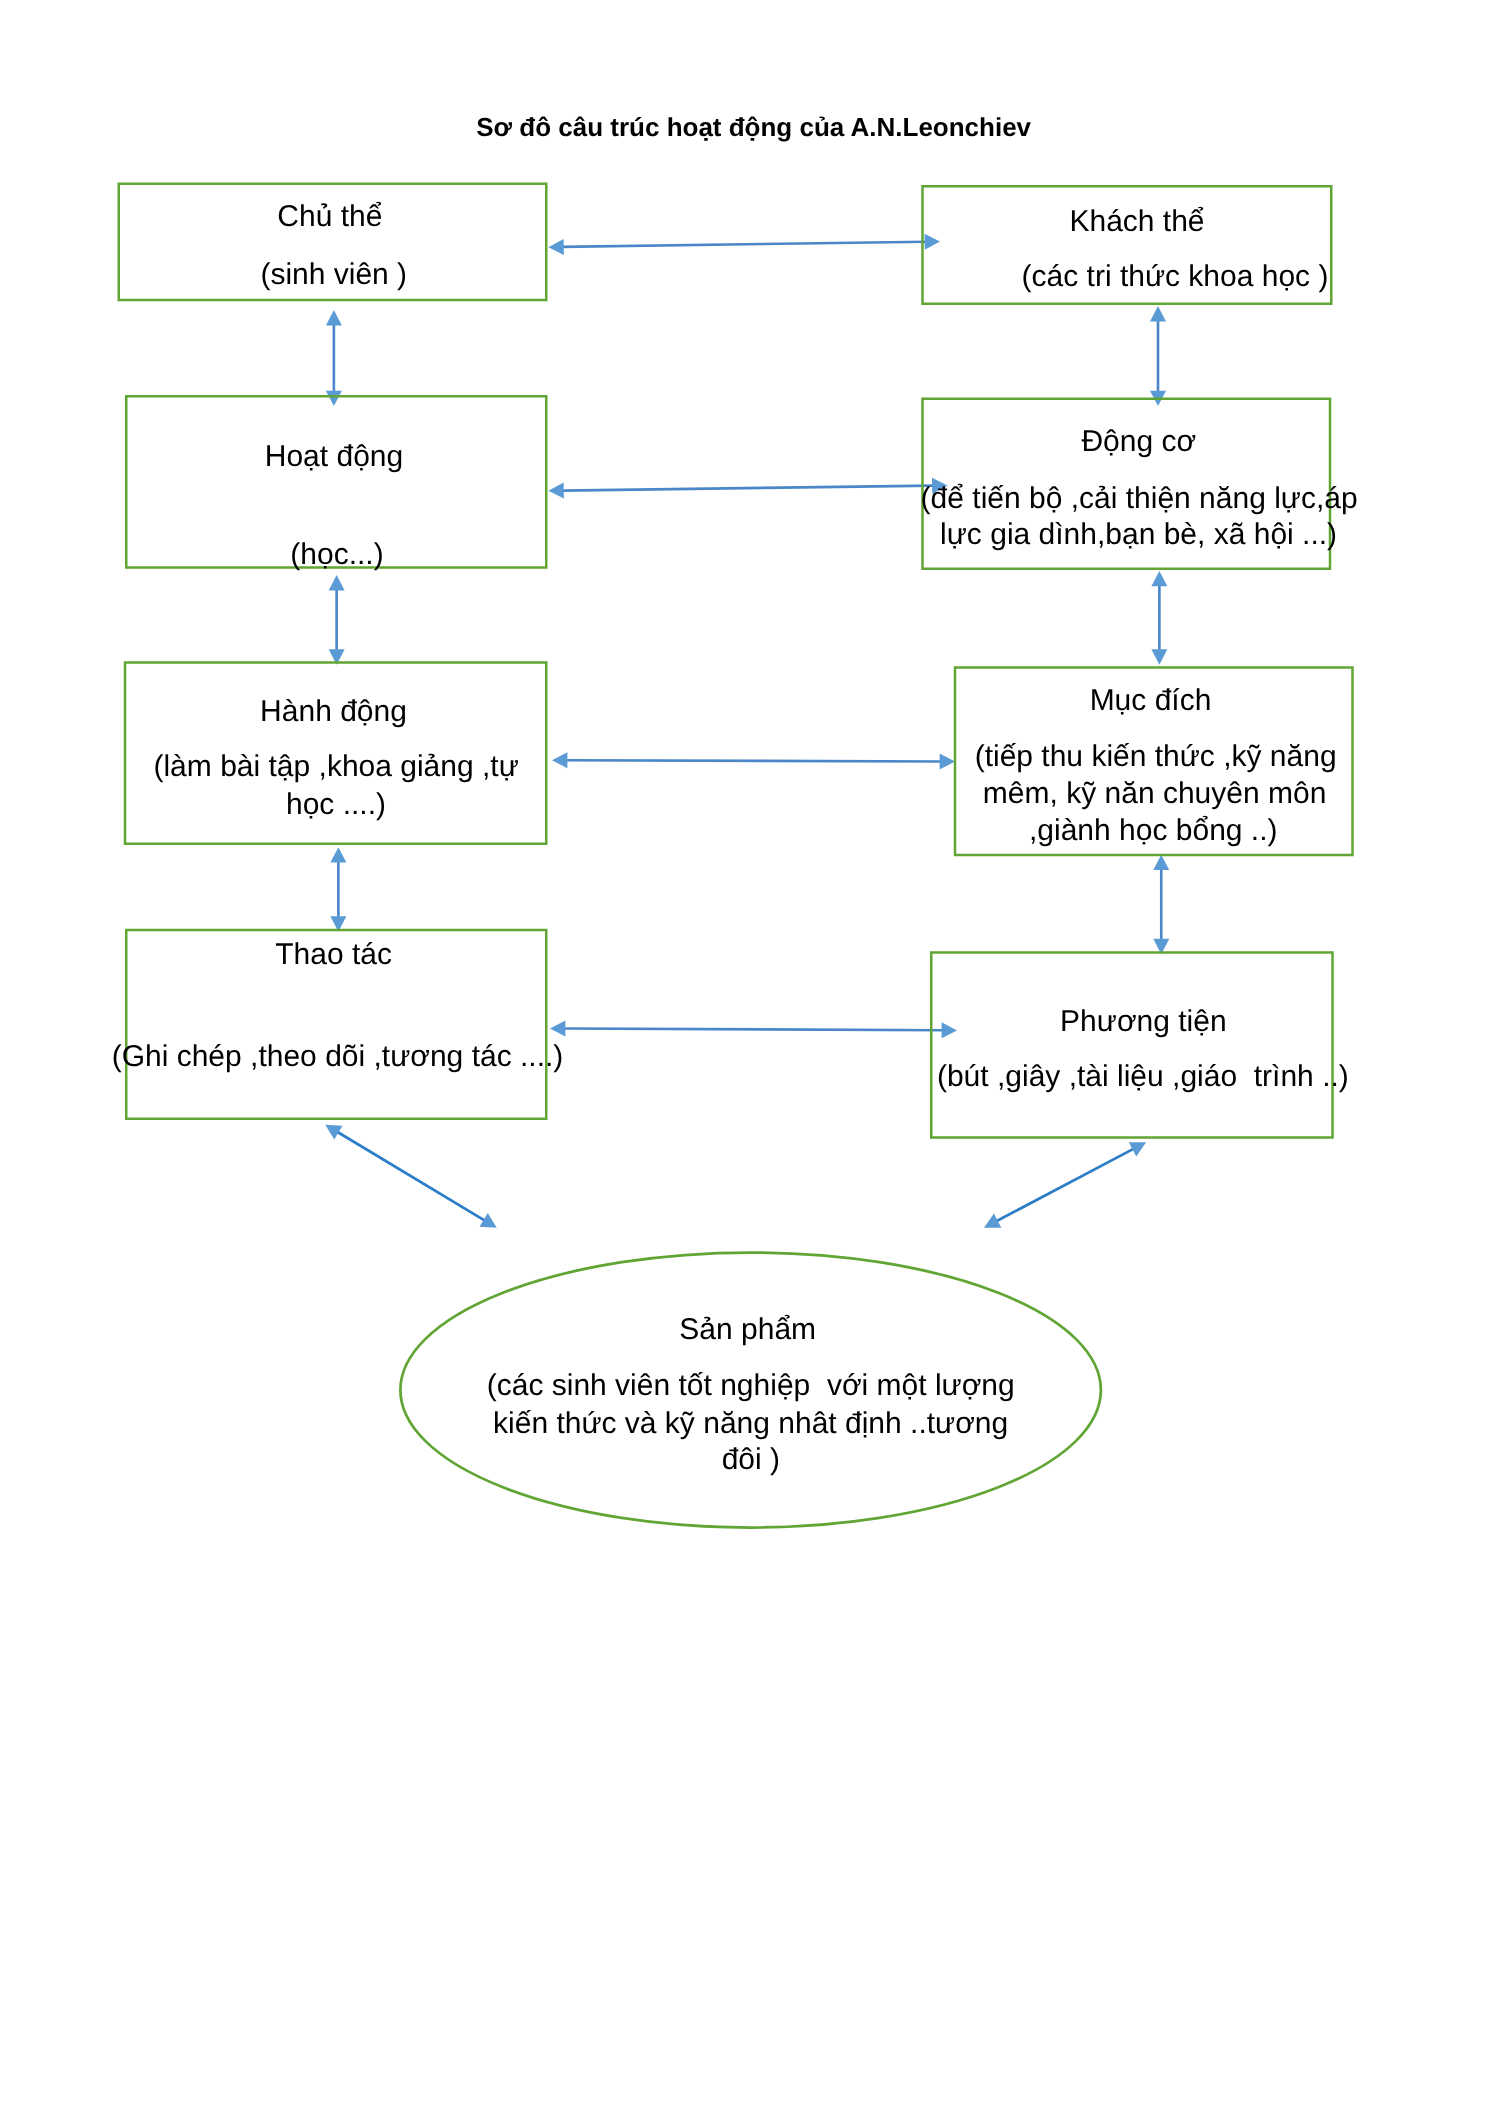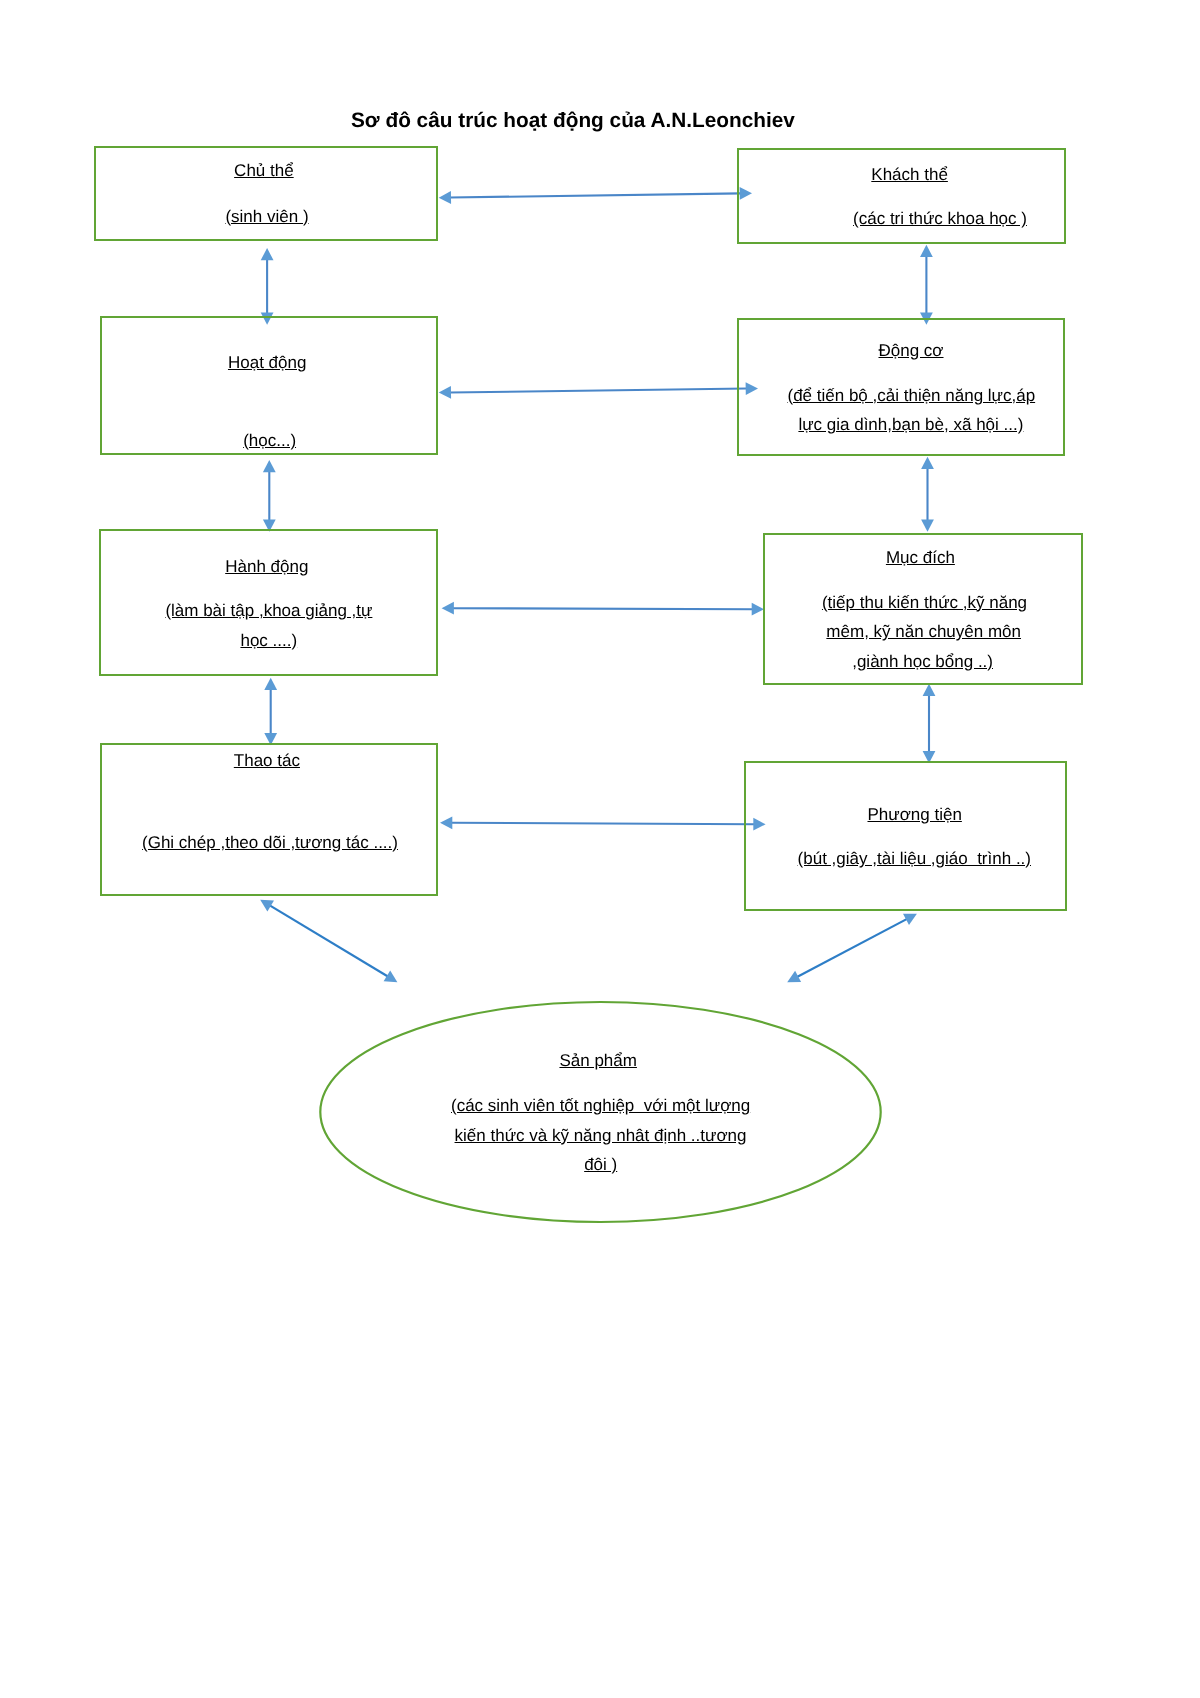--- a/index.html
+++ b/index.html
@@ -8,33 +8,33 @@
        font-family:"Liberation Sans",sans-serif;color:#000000;
        -webkit-font-smoothing:antialiased;
        text-rendering:geometricPrecision;}
   #canvas{position:absolute;left:0;top:0;width:1200px;height:1698px;}
 
   .title{position:absolute;font-weight:bold;font-size:20.8px;white-space:nowrap;
          line-height:1;letter-spacing:0px;filter:opacity(1);}
 
   .node{position:absolute;box-sizing:border-box;border:2.2px solid #61a535;background:transparent;}
 
-  .txt{position:absolute;font-size:17px;line-height:1;white-space:pre;
-       text-align:center;transform:translateX(-50%);filter:opacity(1);text-decoration:underline;}
+  .txt{position:absolute;font-size:24px;line-height:1;white-space:pre;
+       text-align:center;transform:translateX(-50%);filter:opacity(1);}
 
   svg.arrows{position:absolute;left:0;top:0;width:1200px;height:1698px;overflow:visible;
              pointer-events:none;}
   .ell{fill:none;stroke:#61a535;stroke-width:2.2;}
 </style>
 </head>
 <body>
 
 <div id="canvas">
 
-  <div class="title" style="left:351px;top:92.6px;margin-top:18px;">Sơ đô câu trúc hoạt động của A.N.Leonchiev</div>
+  <div class="title" style="left:381px;top:92.6px;">Sơ đô câu trúc hoạt động của A.N.Leonchiev</div>
 
   <svg class="arrows" viewBox="0 0 1200 1698">
     <g stroke="#4a86c8" fill="#5b9bd5" stroke-width="2.1">
       <g>
         <line x1="449.8" y1="197.5" x2="740.9" y2="193.4"></line>
         <polygon points="438.7,197.7 450.9,191.1 451.1,203.9" stroke="none"></polygon>
         <polygon points="752.0,193.2 739.8,199.8 739.6,187.0" stroke="none"></polygon>
       </g>
       <g>
         <line x1="267.1" y1="259.1" x2="267.1" y2="313.7"></line>

